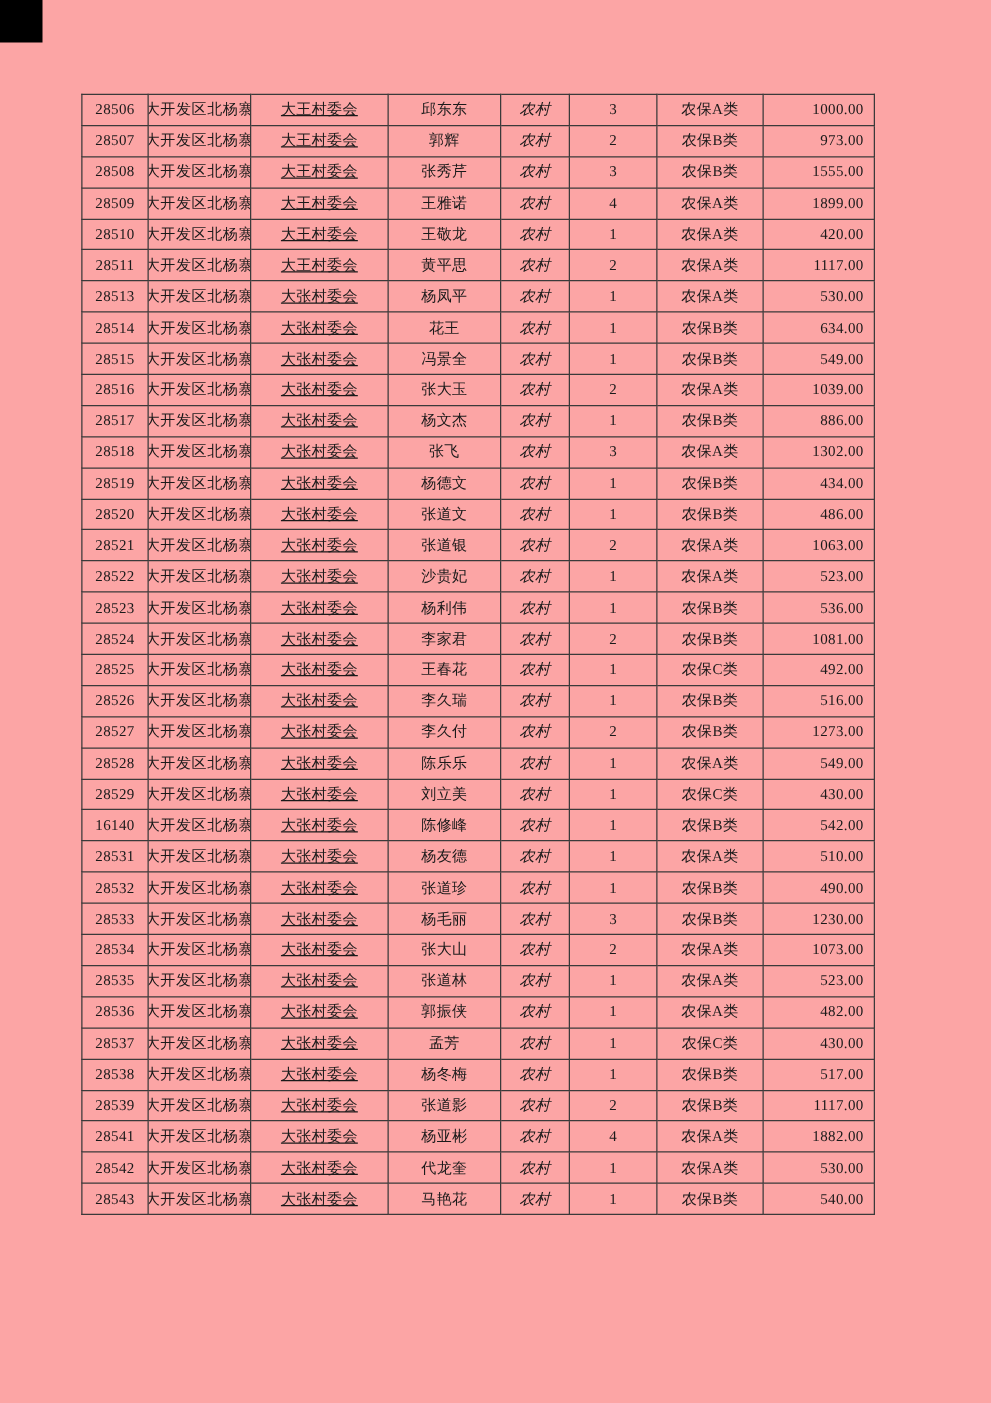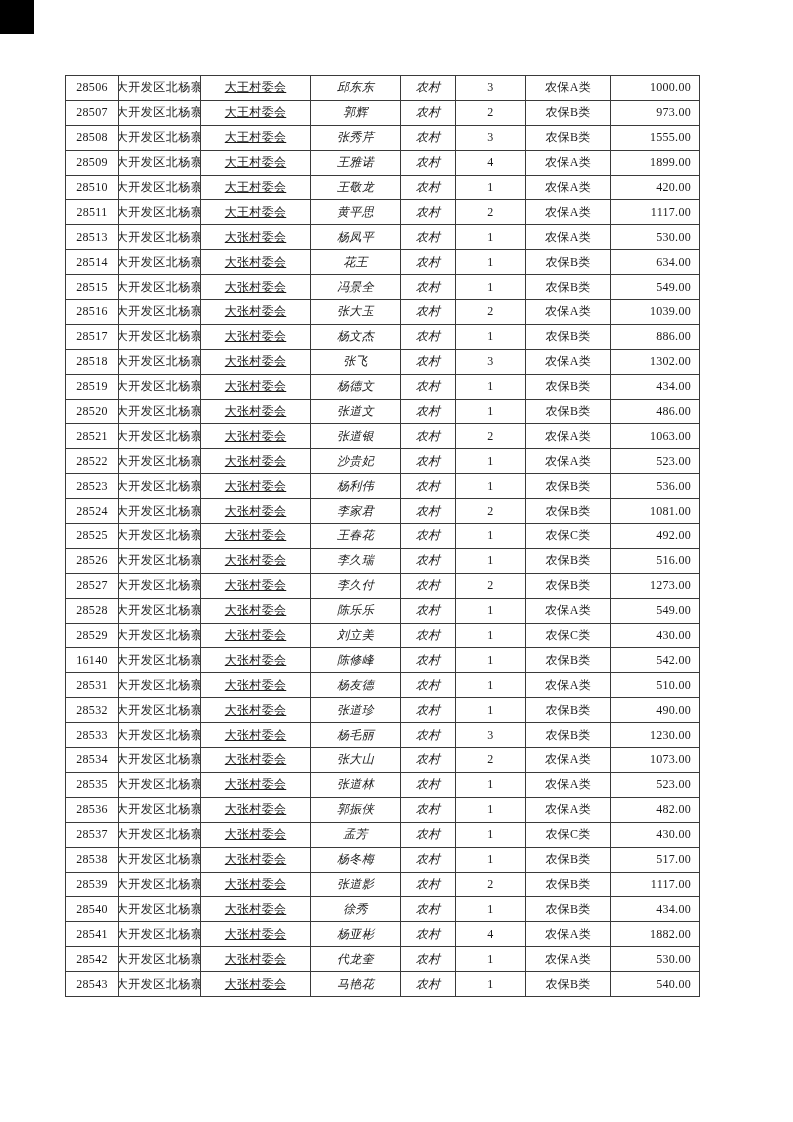--- a/index.html
+++ b/index.html
@@ -1,19 +1,19 @@
 <!DOCTYPE html>
 <html><head>
 <meta charset="utf-8">
 <style>
   html,body{margin:0;padding:0;background:#e8e8e8;}
   .page{
     position:relative;
     width:793px;height:1122px;
-    background:#ffffff;
+    background:#fca5a5;
     font-family:"Liberation Serif","DejaVu Serif",serif;
     color:#1a1a1a;
     overflow:hidden;
     margin:0 auto;
   }
   .corner-mark{
     position:absolute;left:0;top:0;
     width:34px;height:34px;
     background:#000;
   }
@@ -35,21 +35,21 @@
     align-items:center;
     justify-content:center;
     overflow:hidden;
     height:100%;
     white-space:nowrap;
     letter-spacing:0.3px;
   }
   .col-id{width:53px;}
   .col-district{width:82px;margin-left:15px;}
   .col-committee{width:110px;text-decoration:underline;}
-  .col-name{width:90px;font-style:italic;}
+  .col-name{width:90px;}
   .col-type{width:55px;font-style:italic;}
   .col-count{width:70px;}
   .col-category{width:85px;}
   .col-amount{width:89px;}
   td.col-amount .cellwrap{
     justify-content:flex-end;
     padding-right:8px;
   }
   td.col-district .cellwrap{
     
@@ -927,46 +927,20 @@
           </td>
           <td class="col-category">
             <div class="cellwrap">农保B类</div>
           </td>
           <td class="col-amount">
             <div class="cellwrap">1117.00</div>
           </td>
         </tr>
         <tr>
           <td class="col-id">
-            <div class="cellwrap">28540</div>
-          </td>
-          <td class="col-district">
-            <div class="cellwrap">大开发区北杨寨</div>
-          </td>
-          <td class="col-committee">
-            <div class="cellwrap">大张村委会</div>
-          </td>
-          <td class="col-name">
-            <div class="cellwrap">徐秀</div>
-          </td>
-          <td class="col-type">
-            <div class="cellwrap">农村</div>
-          </td>
-          <td class="col-count">
-            <div class="cellwrap">1</div>
-          </td>
-          <td class="col-category">
-            <div class="cellwrap">农保B类</div>
-          </td>
-          <td class="col-amount">
-            <div class="cellwrap">434.00</div>
-          </td>
-        </tr>
-        <tr>
-          <td class="col-id">
             <div class="cellwrap">28541</div>
           </td>
           <td class="col-district">
             <div class="cellwrap">大开发区北杨寨</div>
           </td>
           <td class="col-committee">
             <div class="cellwrap">大张村委会</div>
           </td>
           <td class="col-name">
             <div class="cellwrap">杨亚彬</div>

